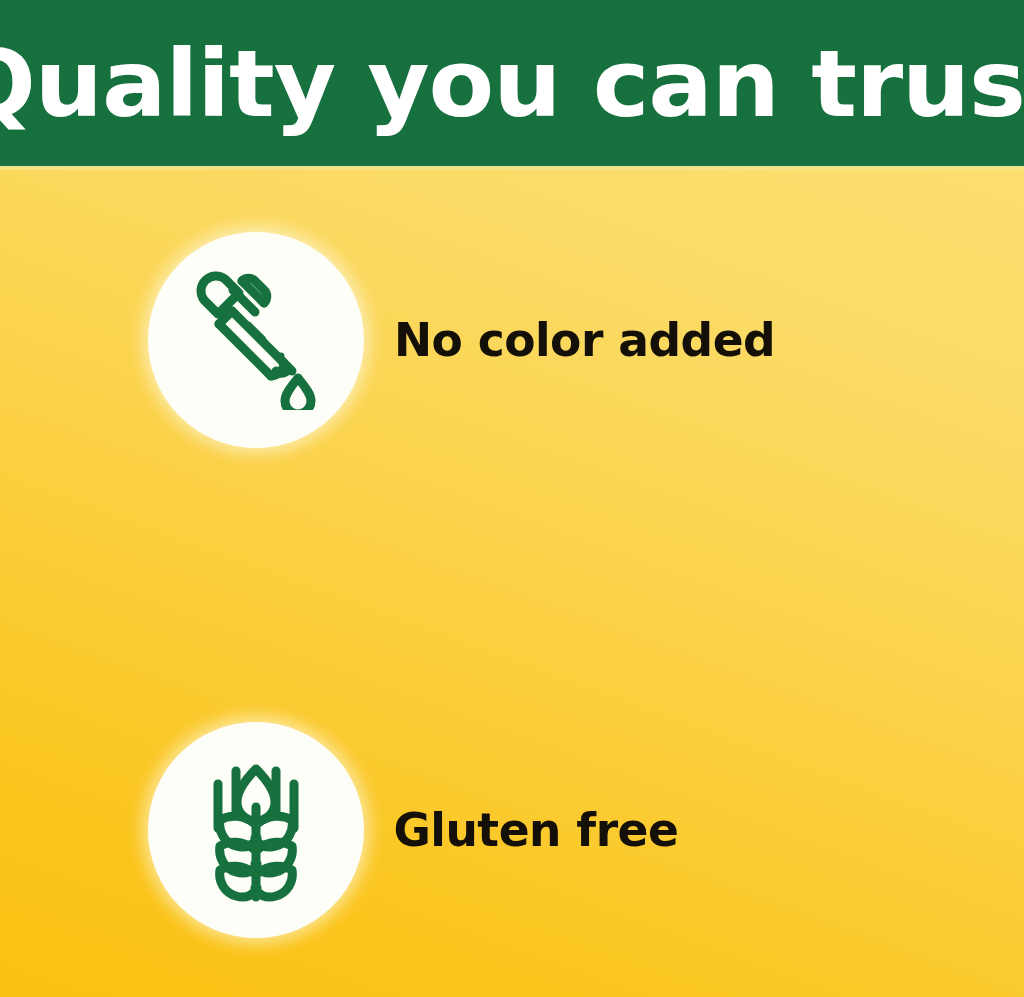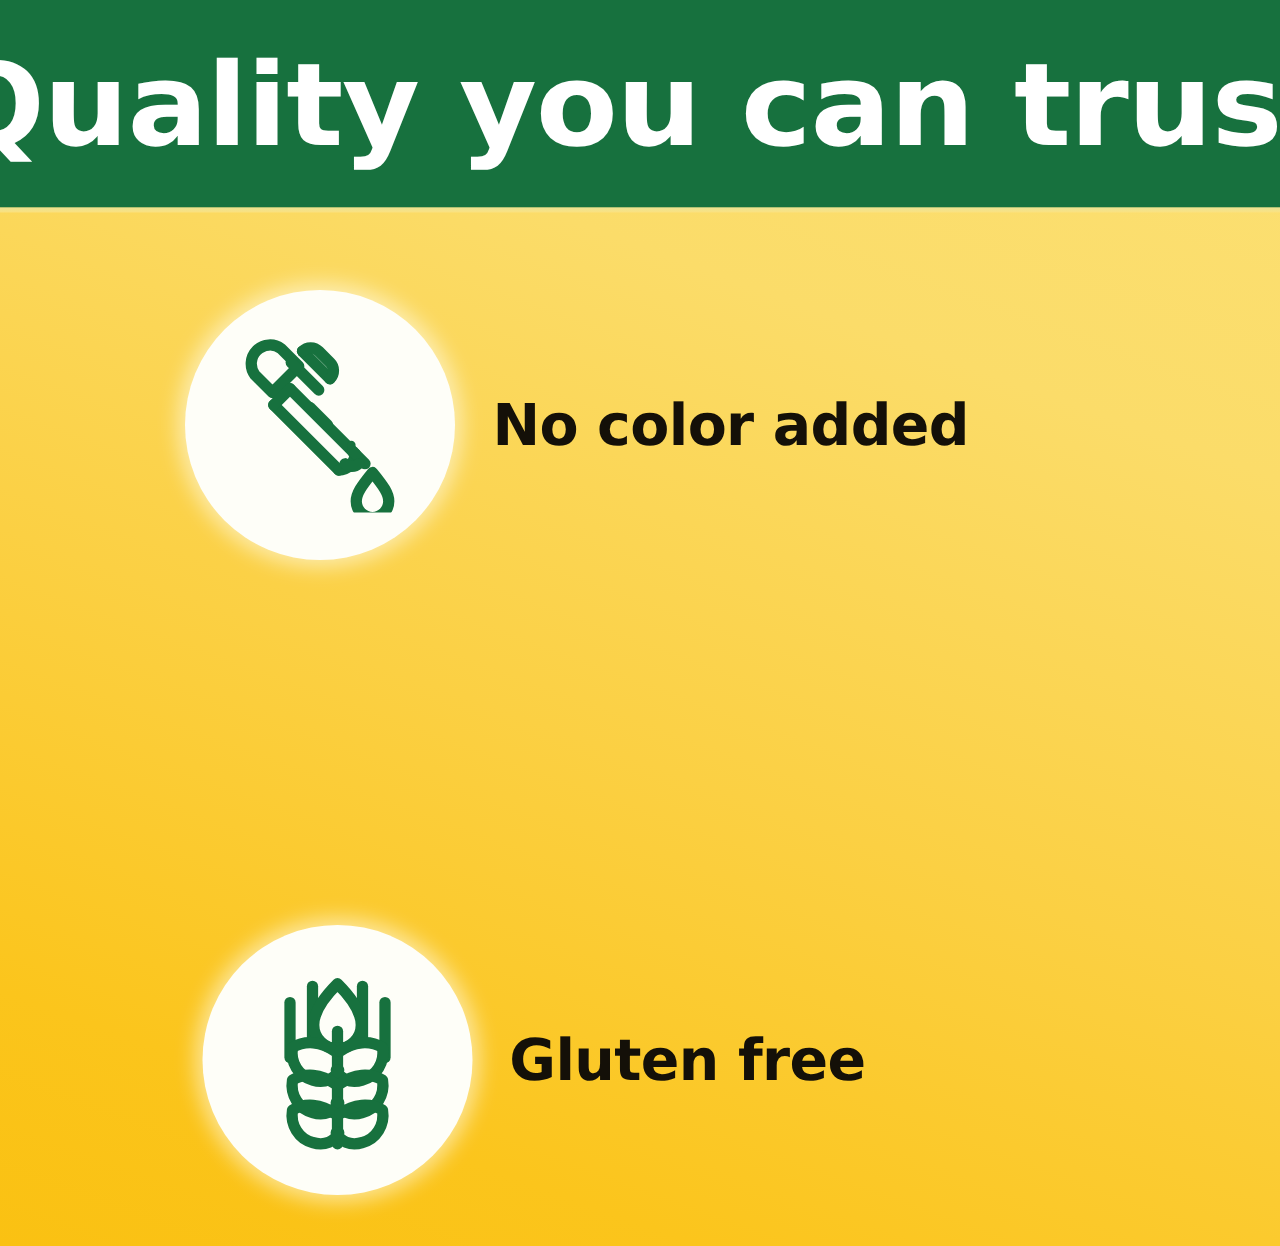--- a/index.html
+++ b/index.html
@@ -62,21 +62,21 @@
     position: absolute;
     left: 0;
     width: 824px;
     height: 230px;
     display: flex;
     align-items: center;
     text-align: right;
   }
   #row-0 { top: 225px; }
   #row-1 { top: 465px; }
-  #row-2 { top: 733px; margin-left: 14px; }
+  #row-2 { top: 715px; }
 
   .icon-badge {
     position: relative;
     flex: 0 0 auto;
     margin-left: 148px;
     width: 216px;
     height: 216px;
     border-radius: 50%;
     background: #FEFEF8;
     display: flex;

